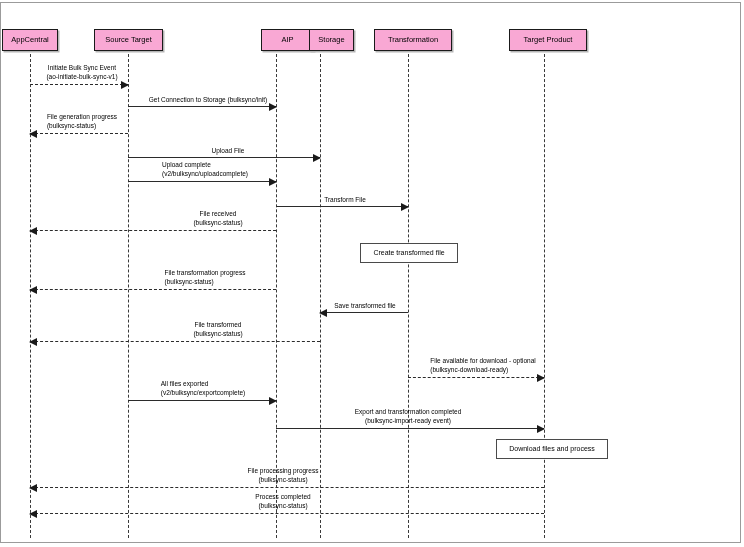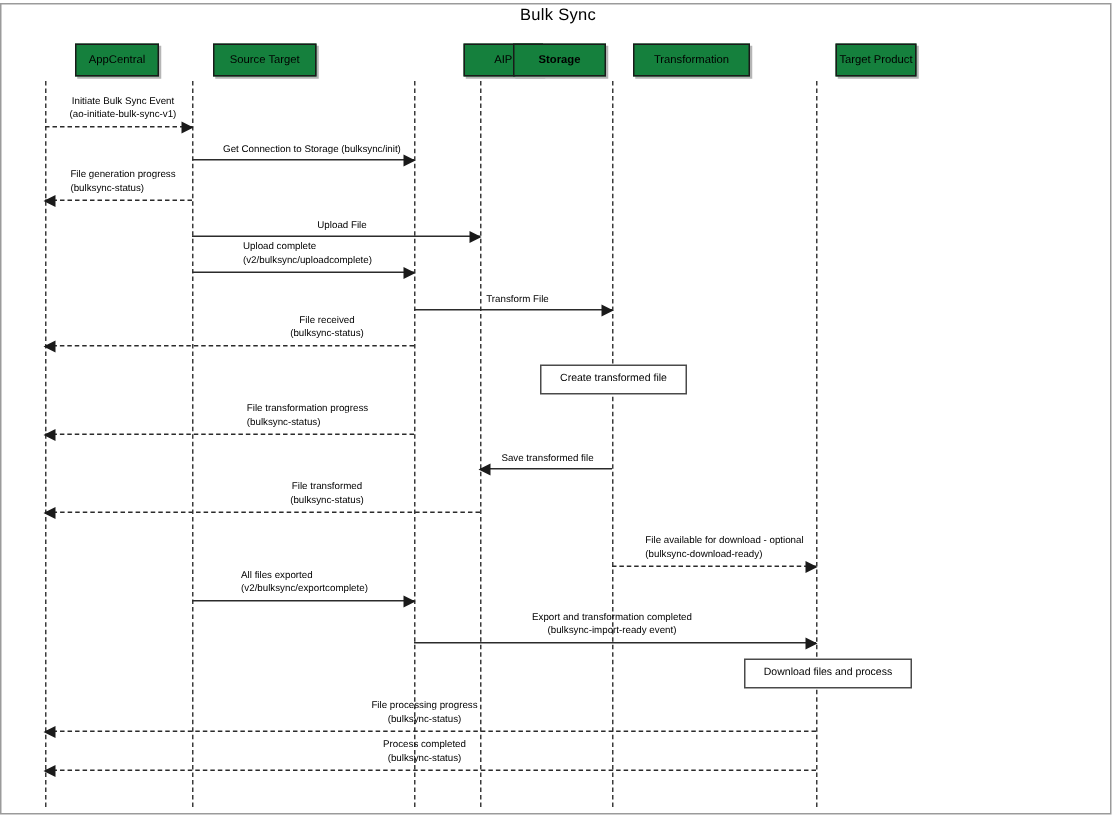--- a/index.html
+++ b/index.html
@@ -35,30 +35,29 @@
     width: 744px;
     text-align: center;
     font-size: 11px;
     letter-spacing: 0.2px;
     color: #000;
   }
   .participant {
     position: absolute;
     box-sizing: border-box;
     border: 1.5px solid #1a1a1a;
-    background: #15803d;
+    background: #f9a8d4;
     height: 22px;
     line-height: 20px;
     text-align: center;
     font-size: 7.5px;
     color: #000;
     box-shadow: 1.5px 1.5px 0 0 #b5b5b5;
     white-space: nowrap;
     overflow: hidden;
-    margin-left: 48px;
   }
   .lifeline {
     position: absolute;
     width: 0;
     border-left: 1px dashed #3a3a3a;
     top: 54px;
   }
   .msg {
     position: absolute;
     height: 0;
@@ -110,37 +109,36 @@
     white-space: nowrap;
   }
 </style>
 </head>
 <body>
 
 <div id="diagram-root">
 
   <div id="canvas-frame"></div>
 
-  <div id="diagram-title">Bulk Sync</div>
 
   <div id="lifelines-layer">
       <div class="lifeline" style="left: 30px; top: 54px; height: 484px;"></div>
       <div class="lifeline" style="left: 128px; top: 54px; height: 484px;"></div>
       <div class="lifeline" style="left: 276px; top: 54px; height: 484px;"></div>
       <div class="lifeline" style="left: 320px; top: 54px; height: 484px;"></div>
       <div class="lifeline" style="left: 408px; top: 54px; height: 484px;"></div>
       <div class="lifeline" style="left: 544px; top: 54px; height: 484px;"></div>
     </div>
   <div id="participants-layer">
       <div class="participant" style="left: 2px; top: 29px; width: 56px;">AppCentral</div>
       <div class="participant" style="left: 94px; top: 29px; width: 69px;">Source Target</div>
       <div class="participant" style="left: 261px; top: 29px; width: 53px;">AIP</div>
-      <div class="participant" style="left: 294px; top: 29px; width: 62px; font-weight: bold;">Storage</div>
+      <div class="participant" style="left: 309px; top: 29px; width: 45px;">Storage</div>
       <div class="participant" style="left: 374px; top: 29px; width: 78px;">Transformation</div>
-      <div class="participant" style="left: 509px; top: 29px; width: 54px;">Target Product</div>
+      <div class="participant" style="left: 509px; top: 29px; width: 78px;">Target Product</div>
     </div>
   <div id="messages-layer">
       <div class="msg dashed" style="left: 30px; top: 84px; width: 98px;">
         <div class="arrowhead right"></div>
       </div>
       <div class="msg-label" style="left: 82px; top: 63px;">
         <div>Initiate Bulk Sync Event</div>
         <div>(ao-initiate-bulk-sync-v1)</div>
       </div>
       <div class="msg" style="left: 128px; top: 106px; width: 148px;">

